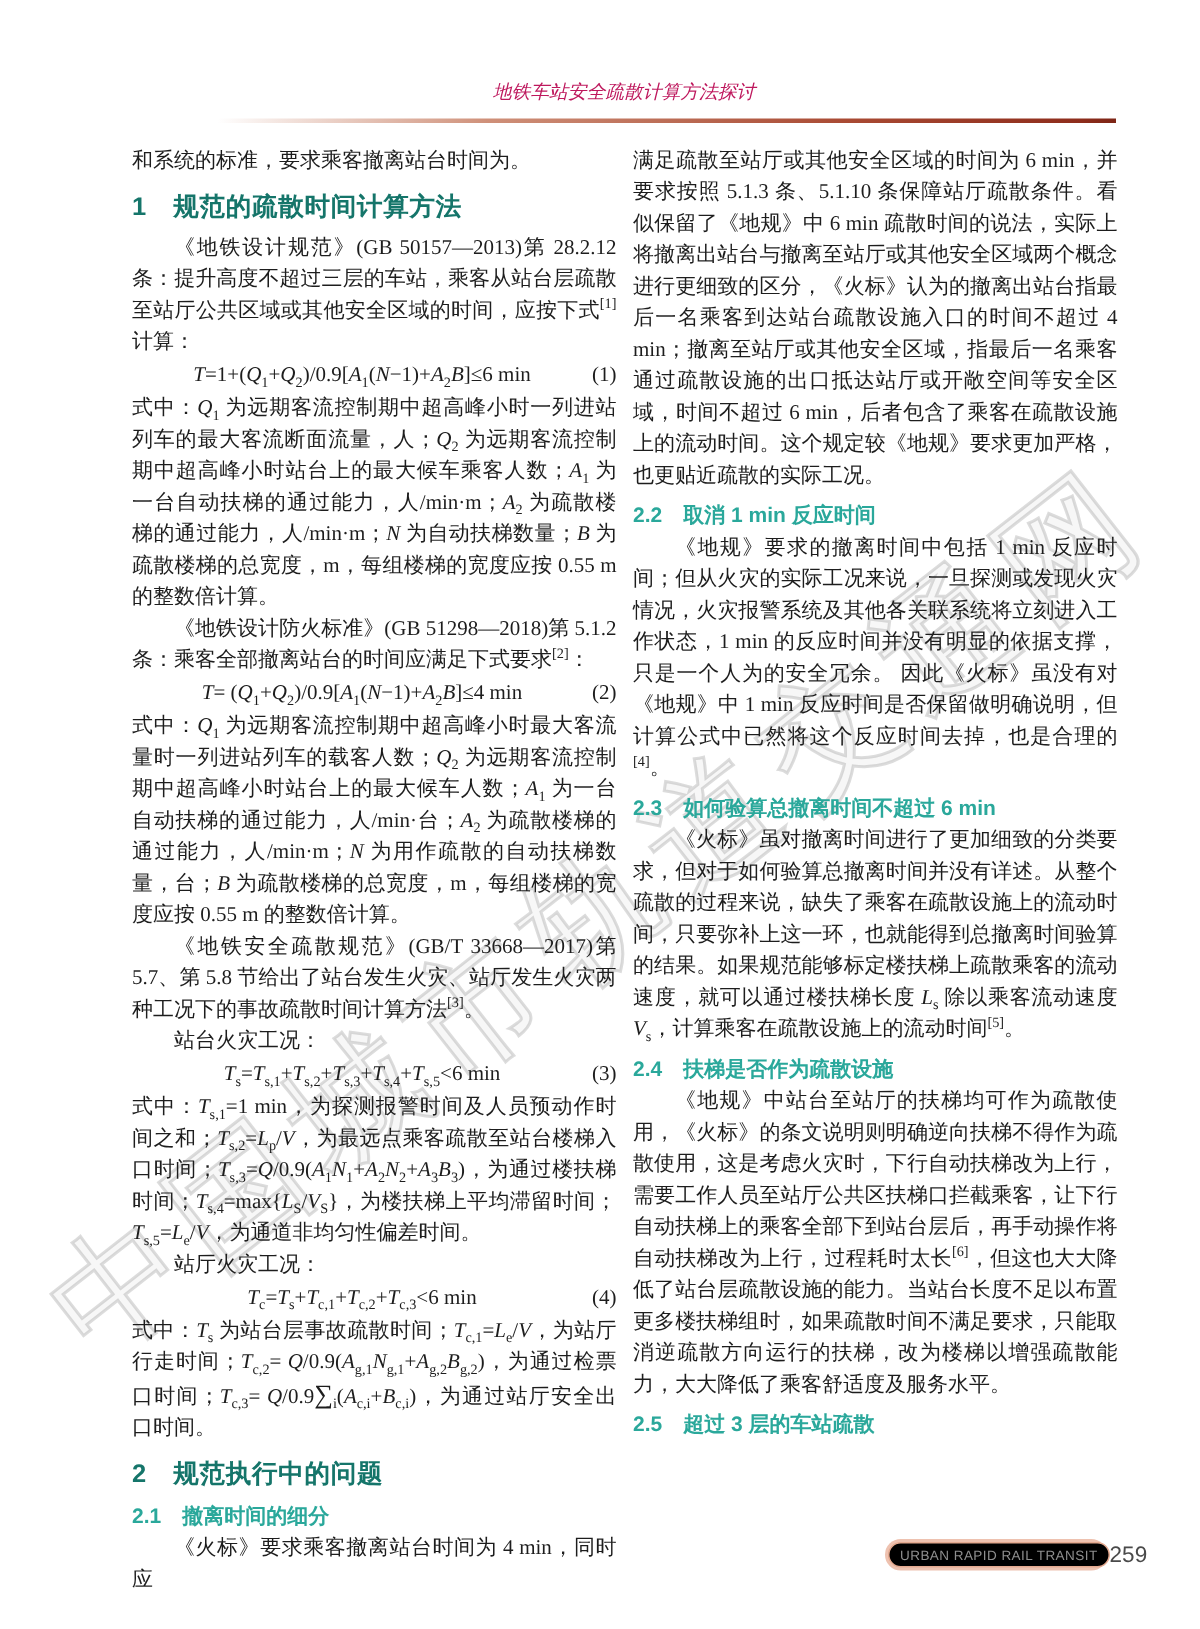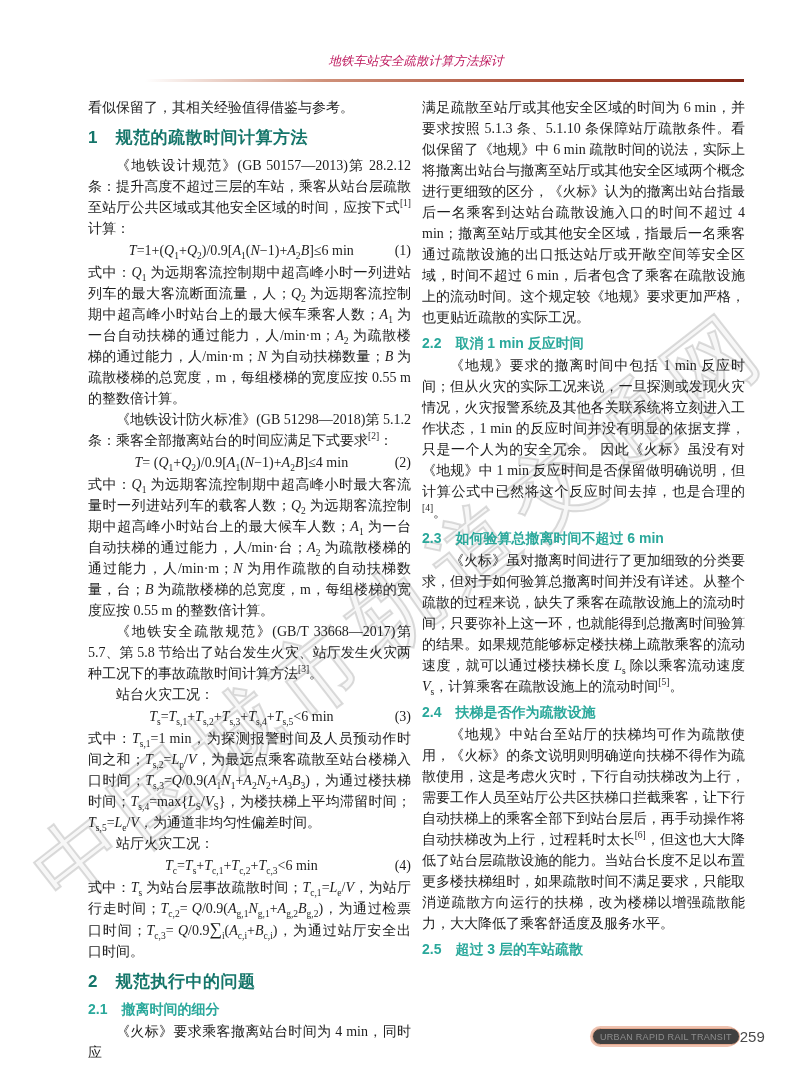--- a/index.html
+++ b/index.html
@@ -46,21 +46,21 @@
   .formula-num{text-align:right;}
   sub{font-size:0.68em;line-height:0;}
   sup{font-size:0.68em;line-height:0;}
   i{font-style:italic;}
   
   .footer-badge{
     position:absolute;left:590px;top:1026px;width:148px;height:21px;z-index:1;
     background:#eec2b0;border-radius:11px;display:flex;align-items:center;
   }
   .journal-pill{
-    height:15px;margin-left:2px;background:#404040;border:1px solid #e4a98f;border-radius:9px;
+    height:15px;margin-left:2px;background:#000000;border:1px solid #e4a98f;border-radius:9px;
     display:flex;align-items:center;padding:0 7px;
     font-family:"Liberation Sans","DejaVu Sans",sans-serif;font-size:9px;color:#8e8e8e;
     letter-spacing:0.3px;white-space:nowrap;
   }
   .page-number{
     flex:1;text-align:center;
     font-family:"Liberation Sans","DejaVu Sans",sans-serif;font-size:15px;color:#4a4a4a;
   }
 </style>
 </head>
@@ -68,21 +68,21 @@
 
 <div class="page">
 
   <div class="watermark">中国城市轨道交通网</div>
 
   <div class="running-title">地铁车站安全疏散计算方法探讨</div>
   <div class="header-rule"></div>
 
   <div class="content">
     <div class="col">
-        <p class="para no-indent">看似保留了，其相关经验值得借鉴与参考。</p>
+        <p class="para no-indent">和系统的标准，要求乘客撤离站台时间为。</p>
         <h2 class="sec-h1">1　规范的疏散时间计算方法</h2>
         <p class="para">《地铁设计规范》(GB 50157—2013)第 28.2.12 条：提升高度不超过三层的车站，乘客从站台层疏散至站厅公共区域或其他安全区域的时间，应按下式<sup>[1]</sup>计算：</p>
         <div class="formula">
           <span class="formula-body"><i>T</i>=1+(<i>Q</i><sub>1</sub>+<i>Q</i><sub>2</sub>)/0.9[<i>A</i><sub>1</sub>(<i>N</i>−1)+<i>A</i><sub>2</sub><i>B</i>]≤6 min</span>
           <span class="formula-num">(1)</span>
         </div>
         <p class="para no-indent">式中：<i>Q</i><sub>1</sub> 为远期客流控制期中超高峰小时一列进站列车的最大客流断面流量，人；<i>Q</i><sub>2</sub> 为远期客流控制期中超高峰小时站台上的最大候车乘客人数；<i>A</i><sub>1</sub> 为一台自动扶梯的通过能力，人/min·m；<i>A</i><sub>2</sub> 为疏散楼梯的通过能力，人/min·m；<i>N</i> 为自动扶梯数量；<i>B</i> 为疏散楼梯的总宽度，m，每组楼梯的宽度应按 0.55 m 的整数倍计算。</p>
         <p class="para">《地铁设计防火标准》(GB 51298—2018)第 5.1.2 条：乘客全部撤离站台的时间应满足下式要求<sup>[2]</sup>：</p>
         <div class="formula">
           <span class="formula-body"><i>T</i>= (<i>Q</i><sub>1</sub>+<i>Q</i><sub>2</sub>)/0.9[<i>A</i><sub>1</sub>(<i>N</i>−1)+<i>A</i><sub>2</sub><i>B</i>]≤4 min</span>

